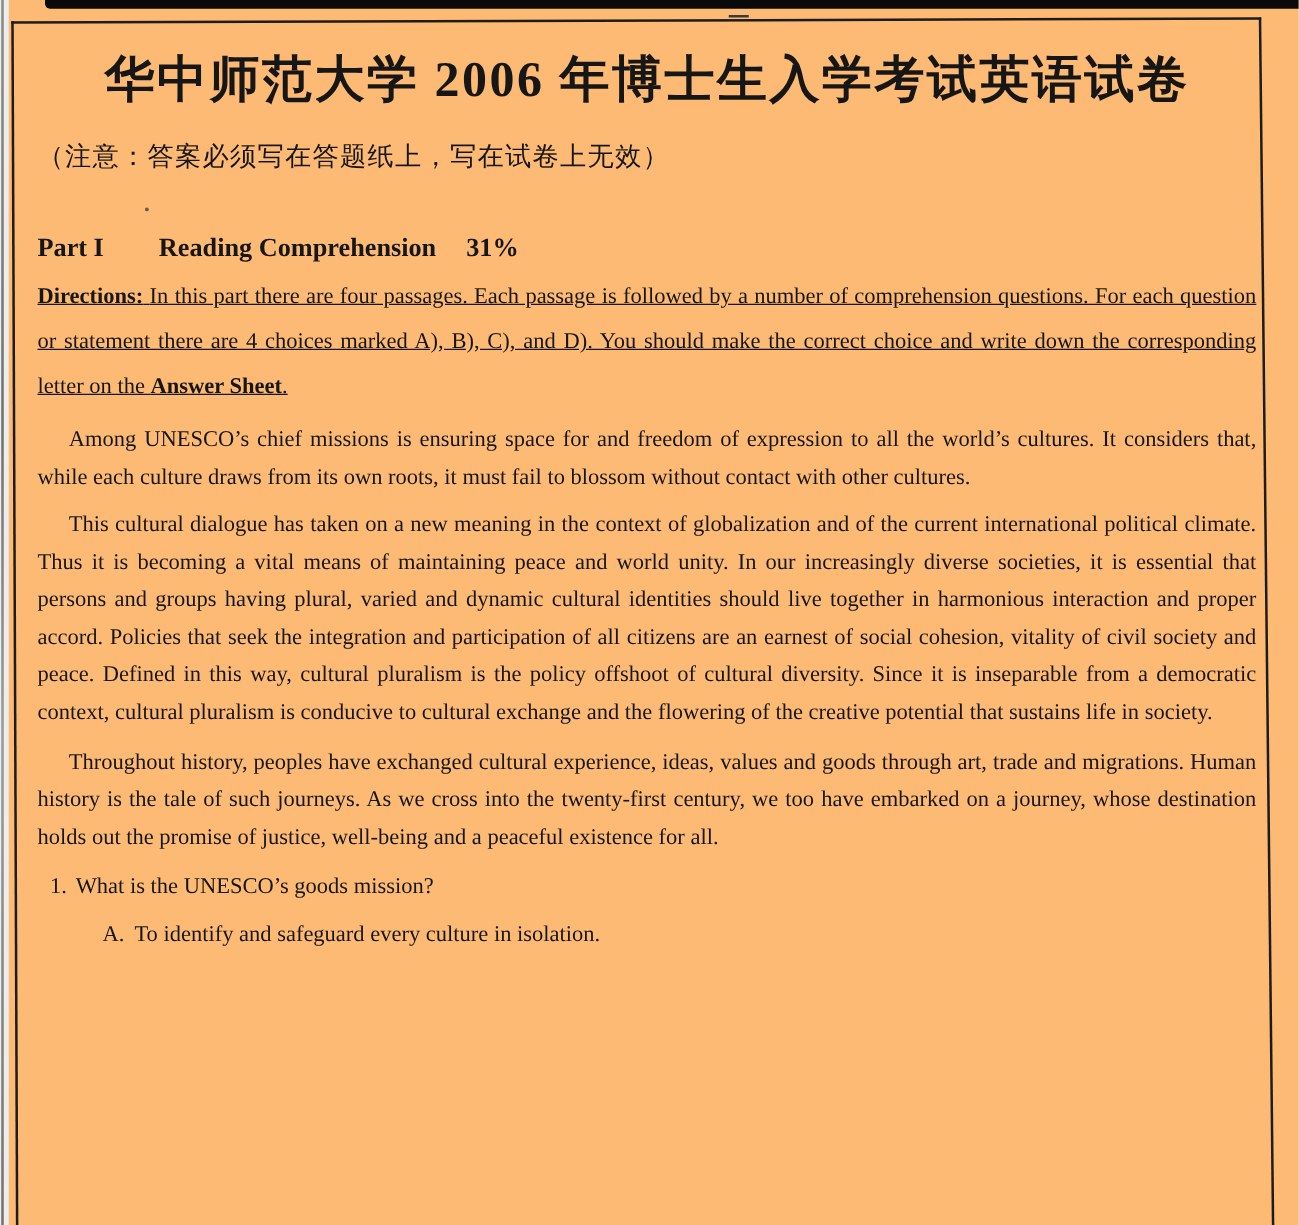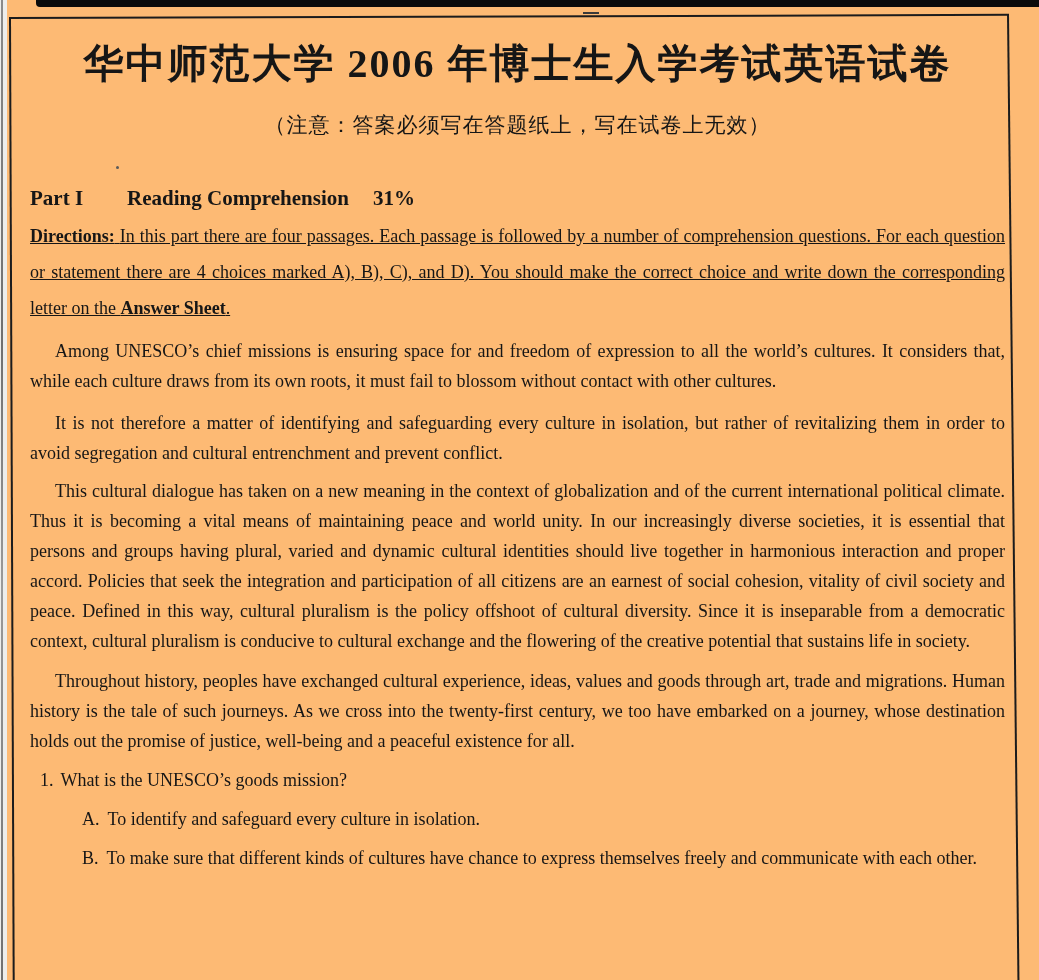--- a/index.html
+++ b/index.html
@@ -60,21 +60,21 @@
   .title {
     margin: 12px 0 0 0;
     text-align: center;
     font-size: 40px;
     font-weight: bold;
     letter-spacing: 2px;
     line-height: 48px;
   }
   .notice {
     margin-top: 24px;
-    text-align: center;
+    text-align: left;
     font-size: 21px;
     line-height: 26px;
     letter-spacing: 1px;
   }
   .part-heading {
     margin-top: 46px;
     font-size: 21px;
     font-weight: bold;
     line-height: 28px;
   }
@@ -146,26 +146,24 @@
     <div class="notice">（注意：答案必须写在答题纸上，写在试卷上无效）</div>
 
     <div class="part-heading">
       <span class="ph-label">Part I</span><span class="ph-name">Reading Comprehension</span><span class="ph-score">31%</span>
     </div>
 
     <p class="directions"><b>Directions:</b> <span>In this part there are four passages. Each passage is followed by a number of comprehension questions. For each question or statement there are 4 choices marked A), B), C), and D). You should make the correct choice and write down the corresponding letter on the </span><b>Answer Sheet</b><span>.</span></p>
 
 
     <p class="para para1">Among UNESCO’s chief missions is ensuring space for and freedom of expression to all the world’s cultures. It considers that, while each culture draws from its own roots, it must fail to blossom without contact with other cultures.</p>
-    <p class="para para2">It is not therefore a matter of identifying and safeguarding every culture in isolation, but rather of revitalizing them in order to avoid segregation and cultural entrenchment and prevent conflict.</p>
     <p class="para para3">This cultural dialogue has taken on a new meaning in the context of globalization and of the current international political climate. Thus it is becoming a vital means of maintaining peace and world unity. In our increasingly diverse societies, it is essential that persons and groups having plural, varied and dynamic cultural identities should live together in harmonious interaction and proper accord. Policies that seek the integration and participation of all citizens are an earnest of social cohesion, vitality of civil society and peace. Defined in this way, cultural pluralism is the policy offshoot of cultural diversity. Since it is inseparable from a democratic context, cultural pluralism is conducive to cultural exchange and the flowering of the creative potential that sustains life in society.</p>
     <p class="para para4">Throughout history, peoples have exchanged cultural experience, ideas, values and goods through art, trade and migrations. Human history is the tale of such journeys. As we cross into the twenty-first century, we too have embarked on a journey, whose destination holds out the promise of justice, well-being and a peaceful existence for all.</p>
 
     <div class="question">
       <div class="q-stem"><span class="q-num">1.</span><span>What is the UNESCO’s goods mission?</span></div>
 
       <div class="option option-a"><span class="opt-label">A.</span><span>To identify and safeguard every culture in isolation.</span></div>
 
-      <div class="option option-b"><span class="opt-label">B.</span><span>To make sure that different kinds of cultures have chance to express themselves freely and communicate with each other.</span></div>
     </div>
 
   </div>
 </div>
 
 </body></html>

